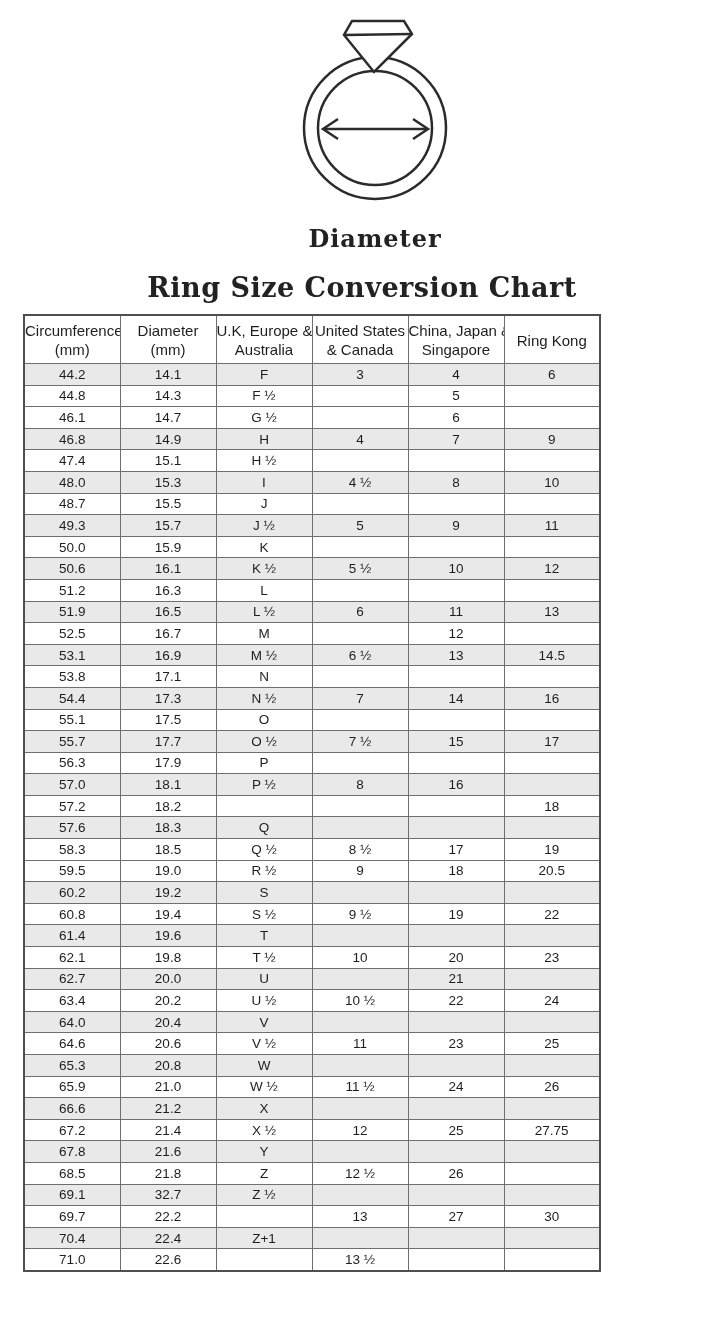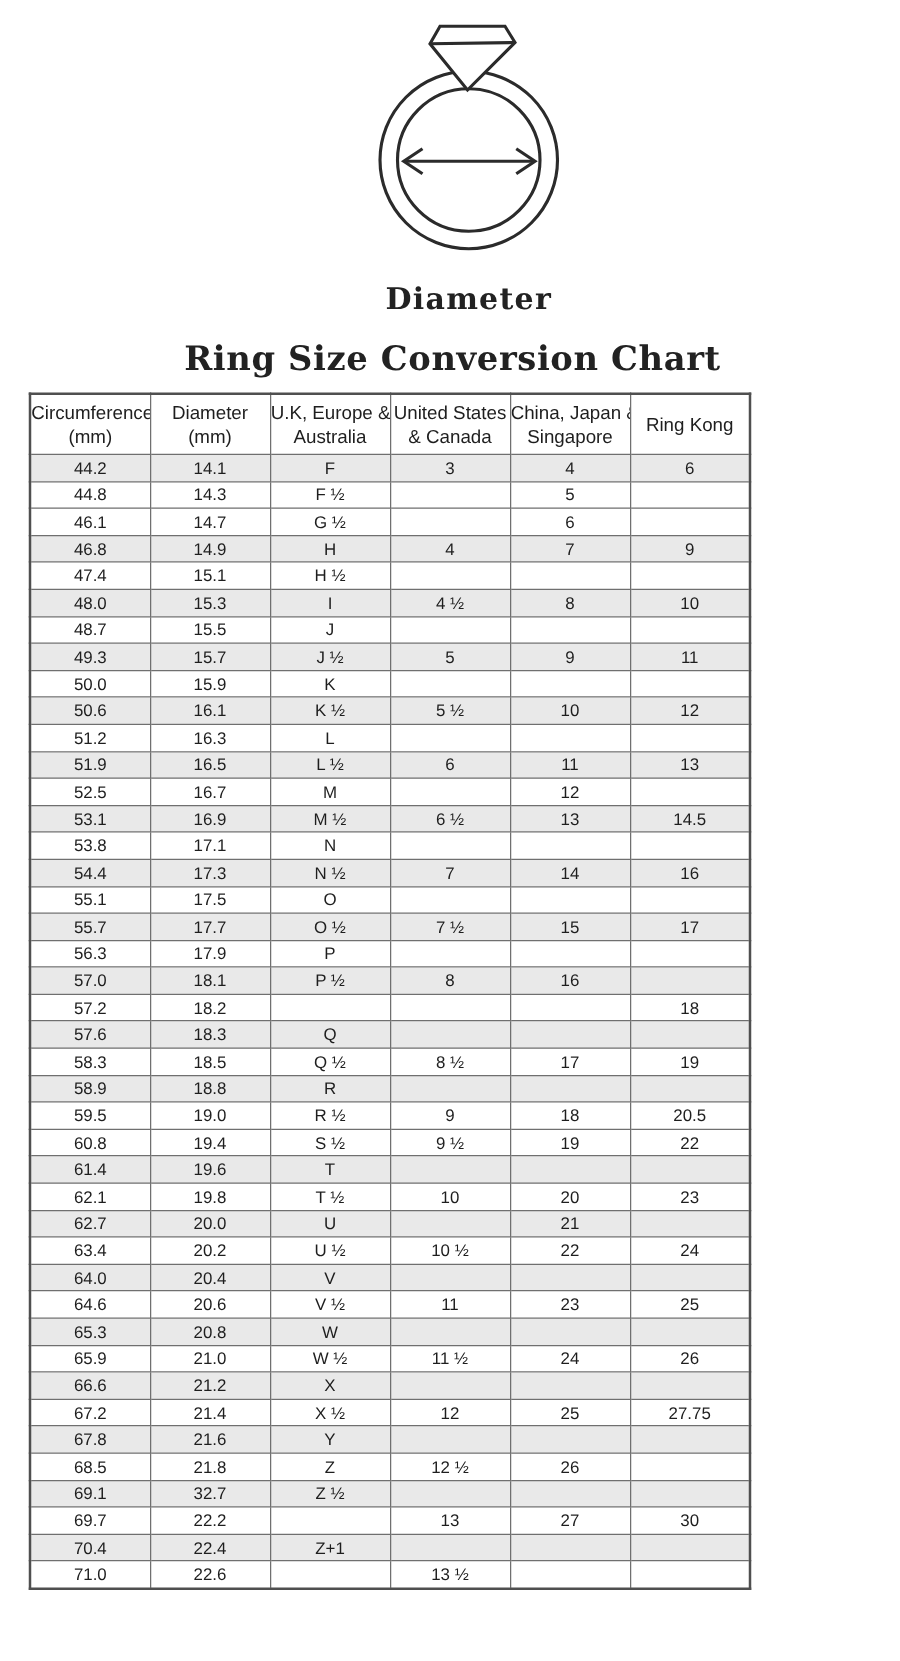--- a/index.html
+++ b/index.html
@@ -266,36 +266,36 @@
         <td></td>
       </tr>
       <tr>
         <td>58.3</td>
         <td>18.5</td>
         <td>Q ½</td>
         <td>8 ½</td>
         <td>17</td>
         <td>19</td>
       </tr>
-      <tr class="shaded">
-        <td>58.9</td>
-        <td>18.8</td>
-        <td>R</td>
-        <td></td>
-        <td></td>
-        <td></td>
-      </tr>
       <tr>
         <td>59.5</td>
         <td>19.0</td>
         <td>R ½</td>
         <td>9</td>
         <td>18</td>
         <td>20.5</td>
       </tr>
+      <tr class="shaded">
+        <td>60.2</td>
+        <td>19.2</td>
+        <td>S</td>
+        <td></td>
+        <td></td>
+        <td></td>
+      </tr>
       <tr>
         <td>60.8</td>
         <td>19.4</td>
         <td>S ½</td>
         <td>9 ½</td>
         <td>19</td>
         <td>22</td>
       </tr>
       <tr class="shaded">
         <td>61.4</td>

